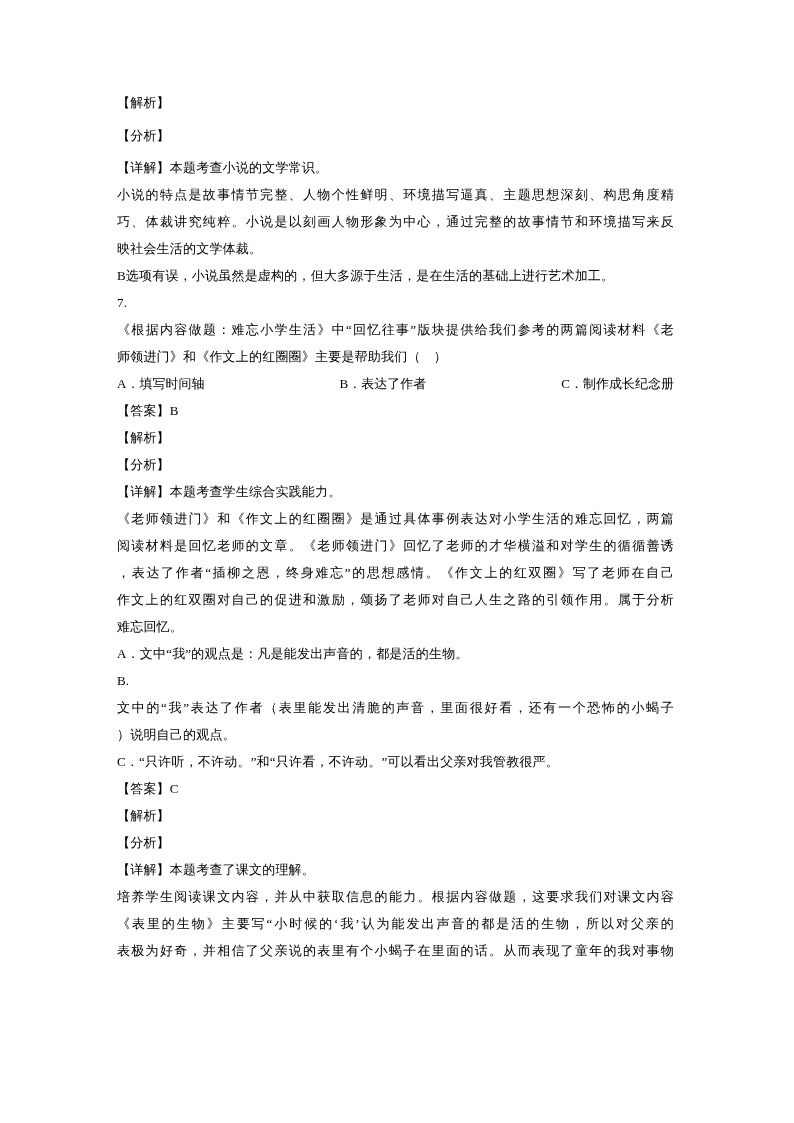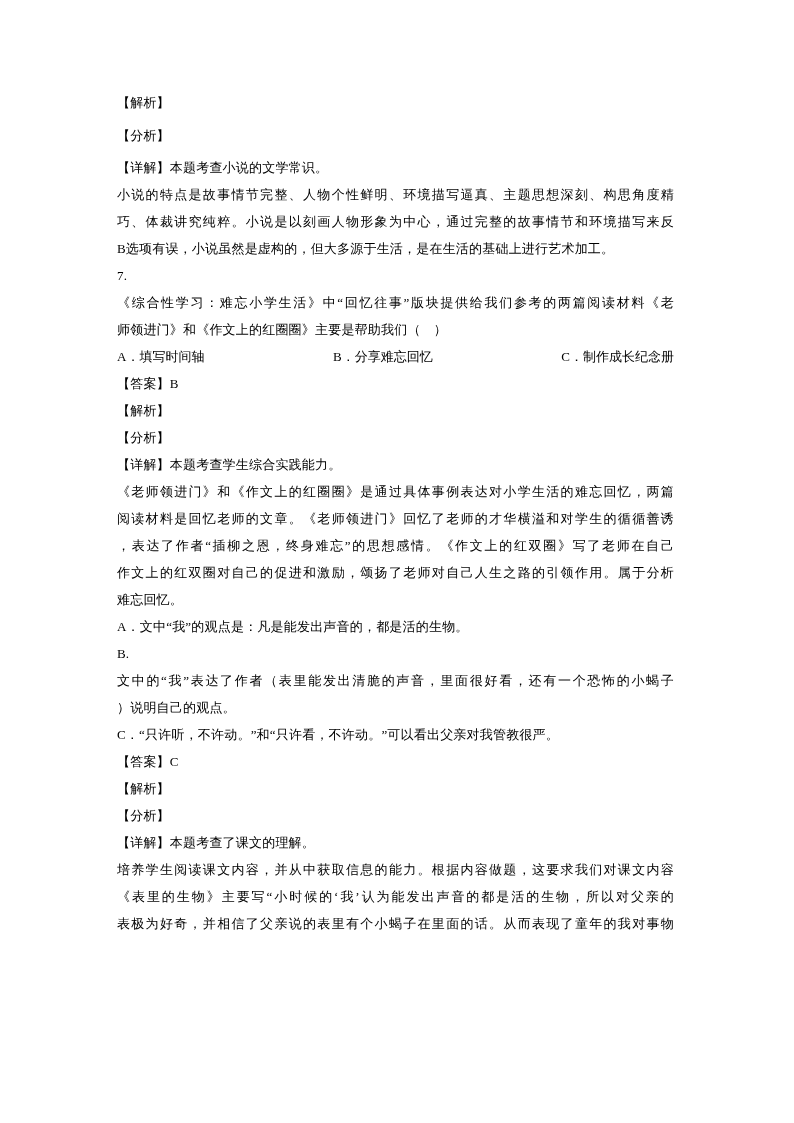--- a/index.html
+++ b/index.html
@@ -49,28 +49,29 @@
 <body>
 
 <div class="page">
   <div class="content">
 
     <div class="line sp6">【解析】</div>
     <div class="line sp5">【分析】</div>
     <div class="line">【详解】本题考查小说的文学常识。</div>
     <div class="line j">小说的特点是故事情节完整、人物个性鲜明、环境描写逼真、主题思想深刻、构思角度精</div>
     <div class="line j">巧、体裁讲究纯粹。小说是以刻画人物形象为中心，通过完整的故事情节和环境描写来反</div>
+    <div class="line">映社会生活的文学体裁。</div>
     <div class="line">B选项有误，小说虽然是虚构的，但大多源于生活，是在生活的基础上进行艺术加工。</div>
 
     <div class="line">7.</div>
-    <div class="line j">《综合性学习：难忘小学生活》中“回忆往事”版块提供给我们参考的两篇阅读材料《老</div>
+    <div class="line j">《根据内容做题：难忘小学生活》中“回忆往事”版块提供给我们参考的两篇阅读材料《老</div>
     <div class="line">师领进门》和《作文上的红圈圈》主要是帮助我们（　）</div>
     <div class="options-row">
       <span>A．填写时间轴</span>
-      <span>B．分享难忘回忆</span>
+      <span>B．表达了作者</span>
       <span>C．制作成长纪念册</span>
     </div>
     <div class="line">【答案】B</div>
     <div class="line">【解析】</div>
     <div class="line">【分析】</div>
     <div class="line">【详解】本题考查学生综合实践能力。</div>
     <div class="line j">《老师领进门》和《作文上的红圈圈》是通过具体事例表达对小学生活的难忘回忆，两篇</div>
     <div class="line j">阅读材料是回忆老师的文章。《老师领进门》回忆了老师的才华横溢和对学生的循循善诱</div>
     <div class="line j">，表达了作者“插柳之恩，终身难忘”的思想感情。《作文上的红双圈》写了老师在自己</div>
     <div class="line j">作文上的红双圈对自己的促进和激励，颂扬了老师对自己人生之路的引领作用。属于分析</div>

